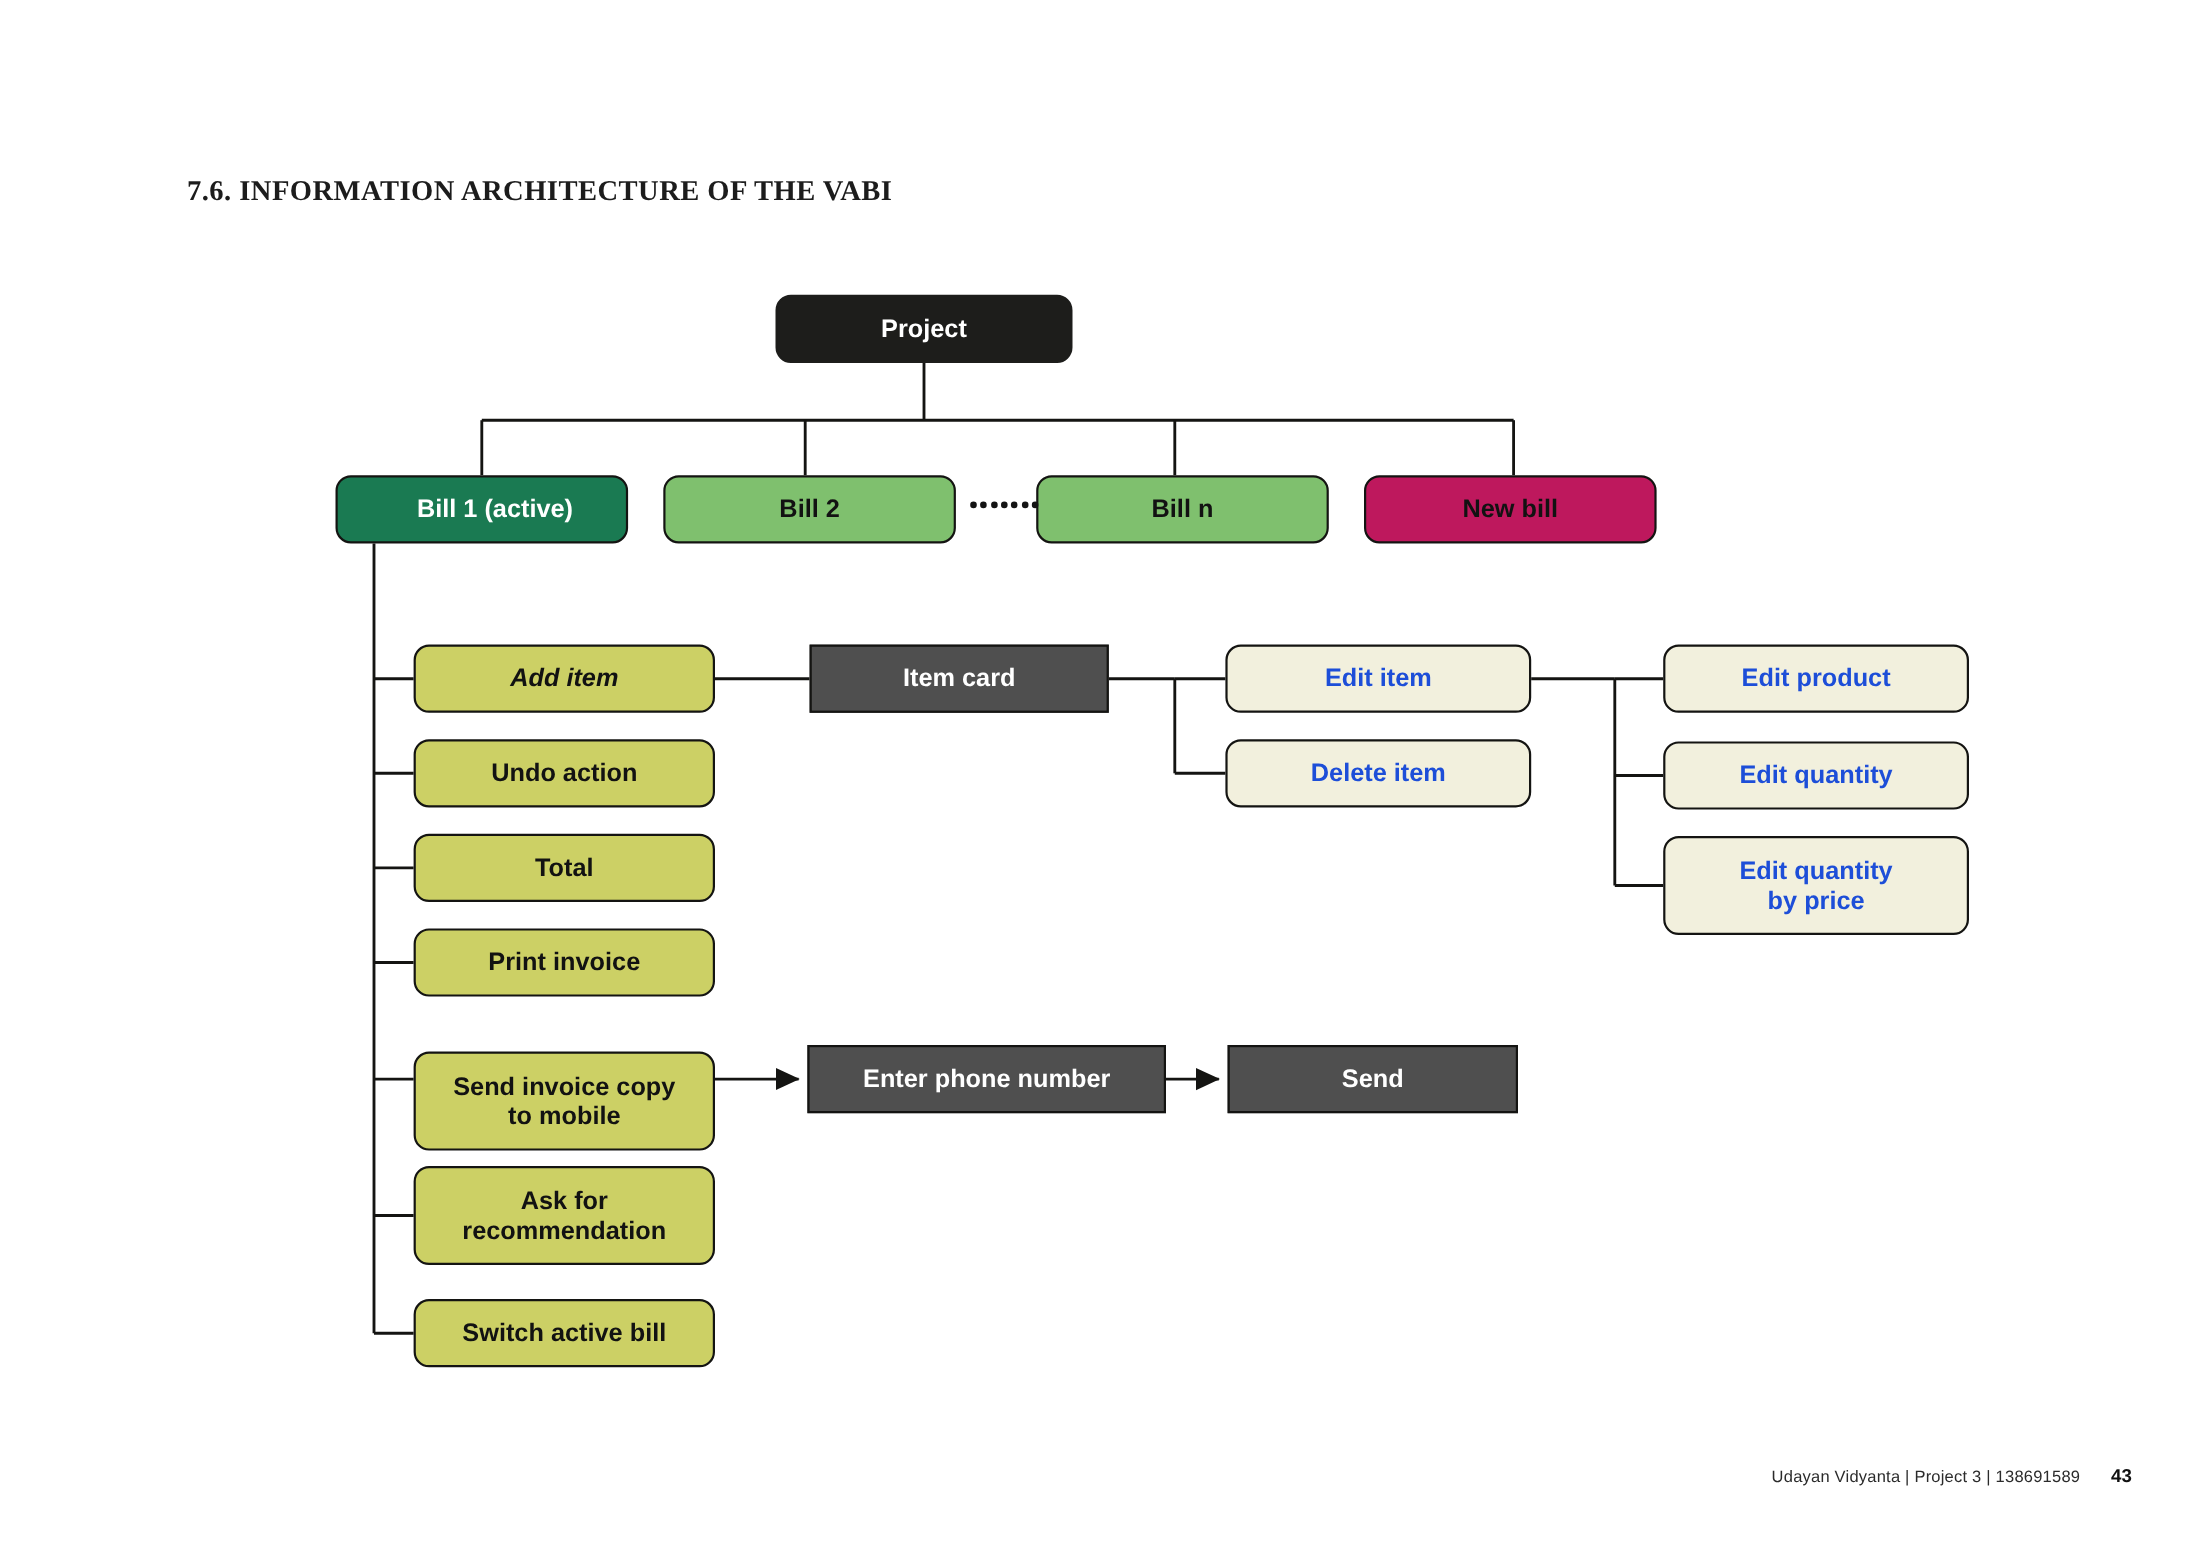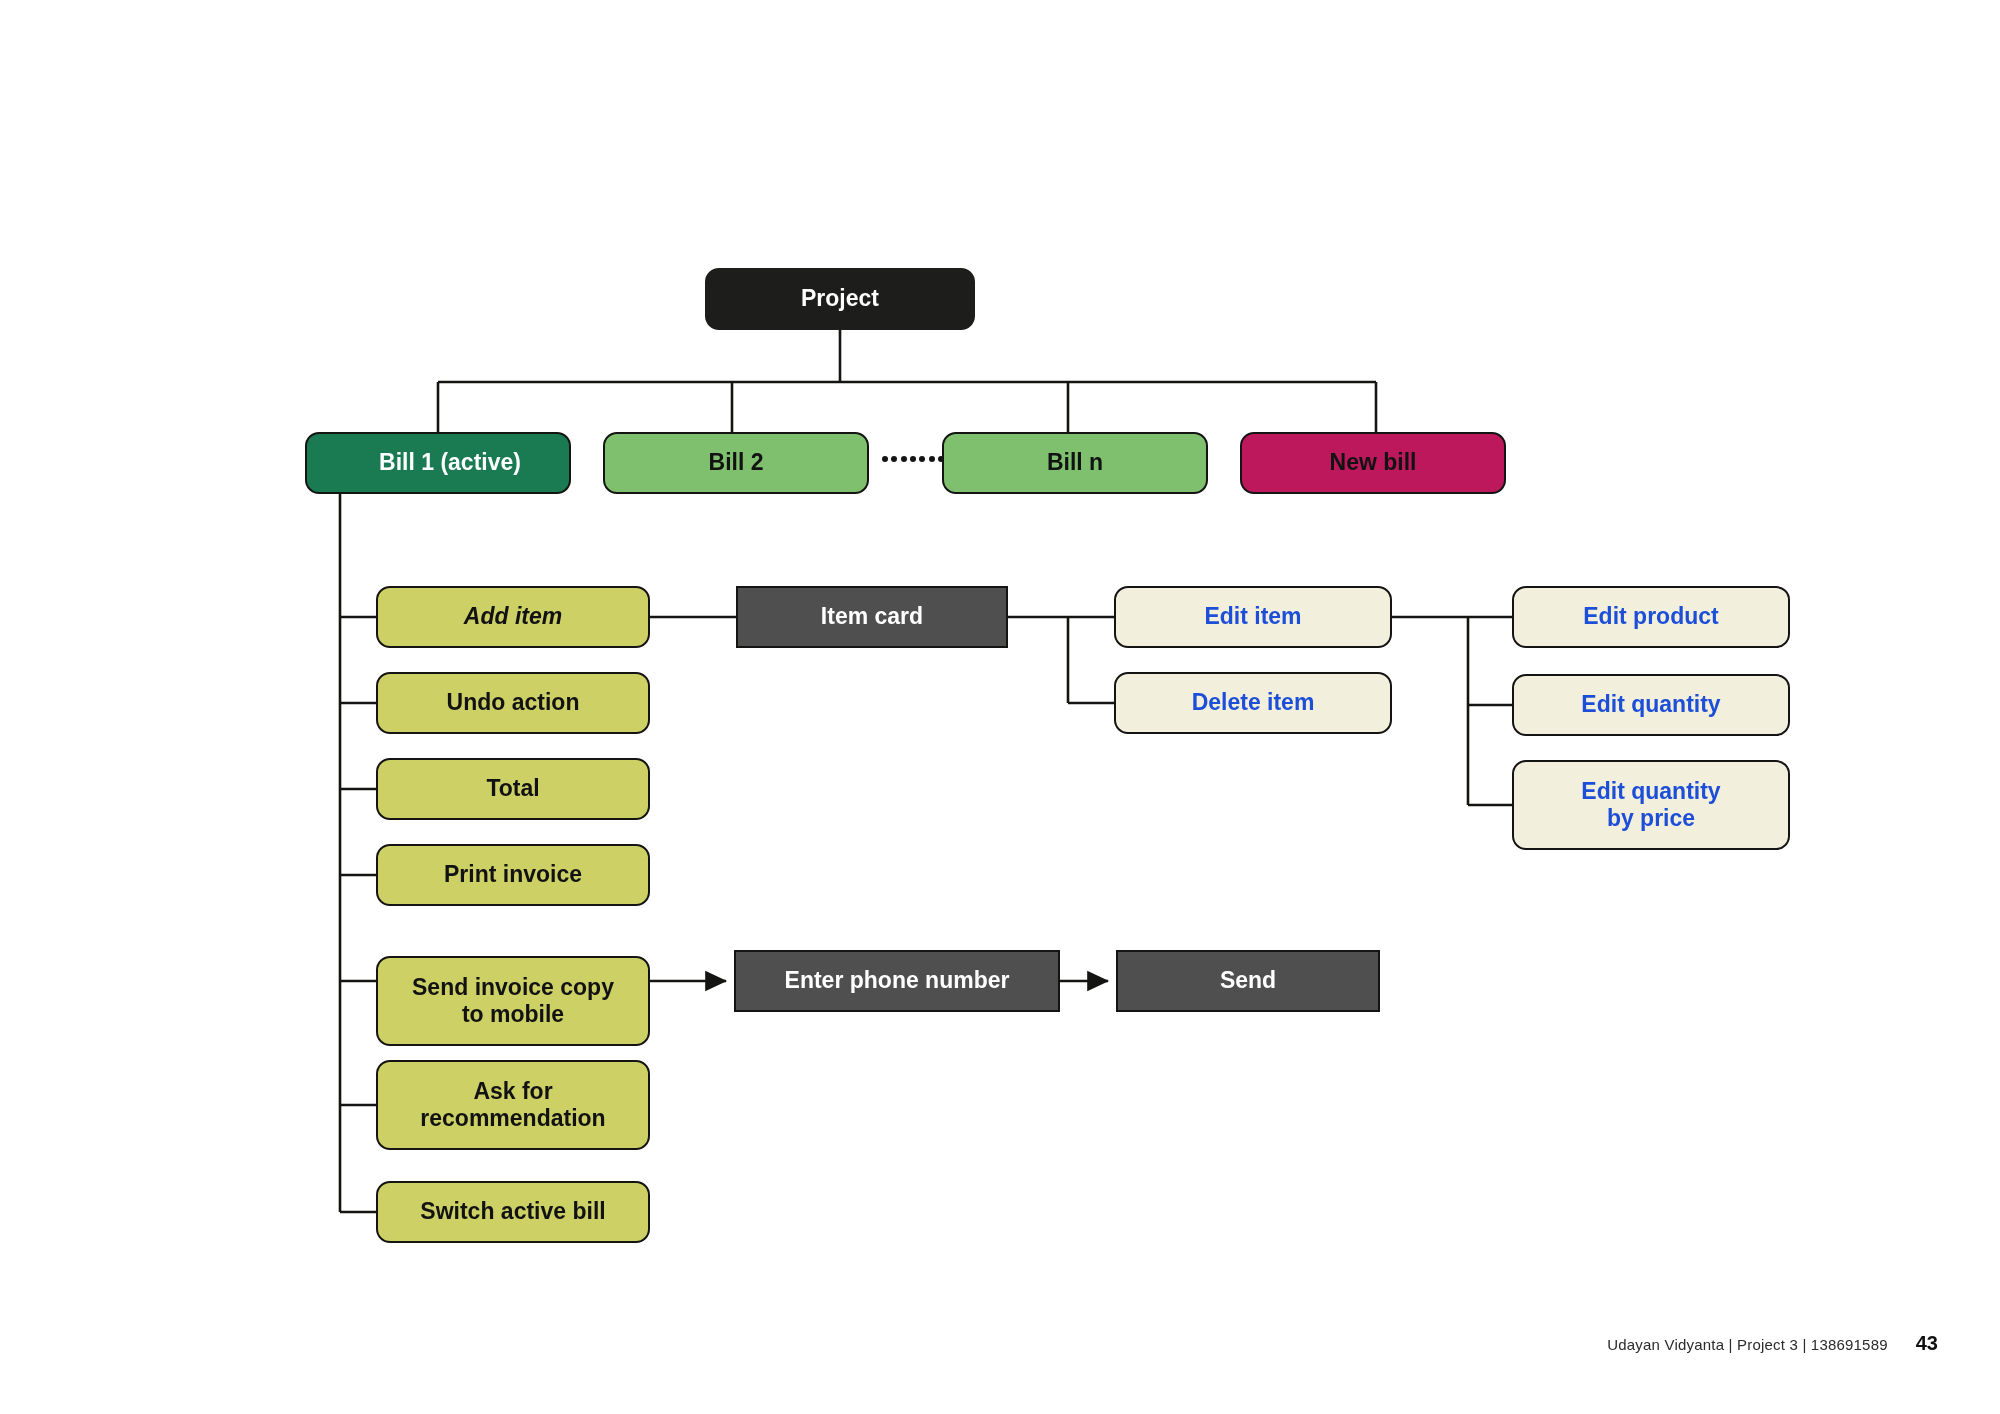--- a/index.html
+++ b/index.html
@@ -107,30 +107,31 @@
     align-items: baseline;
     gap: 28px;
     white-space: nowrap;
   }
   #footer-credit {
     font-size: 15px;
     color: #2b2b2b;
     letter-spacing: 0.2px;
   }
   #footer-page {
-    font-size: 20px;
+    font-size: 17px;
     font-weight: bold;
     color: #111111;
   }
 </style>
 </head>
 <body>
 
 <div id="page">
 
+  <div id="section-title">7.6. INFORMATION ARCHITECTURE OF THE VABI</div>
 
   <div id="diagram">
 
     <svg id="wires" viewBox="0 0 2000 1414" xmlns="http://www.w3.org/2000/svg">
       <g stroke="#141412" stroke-width="2.6" fill="none" stroke-linecap="butt">
 
         <line x1="840" y1="330" x2="840" y2="382"></line>
 
         <line x1="438" y1="382" x2="1376" y2="382"></line>
 

